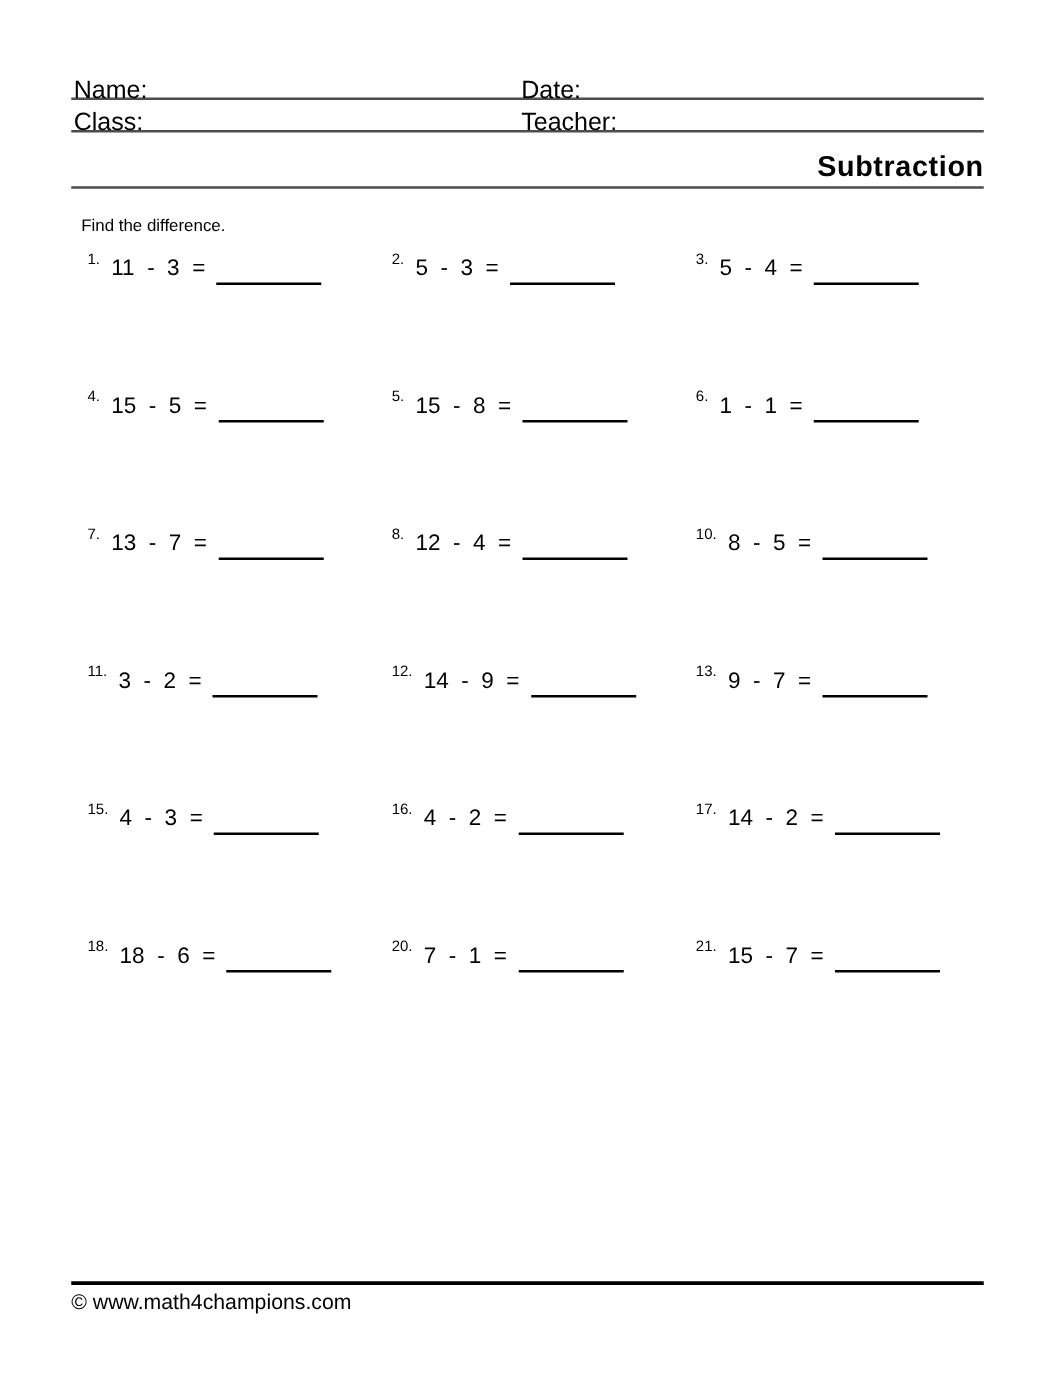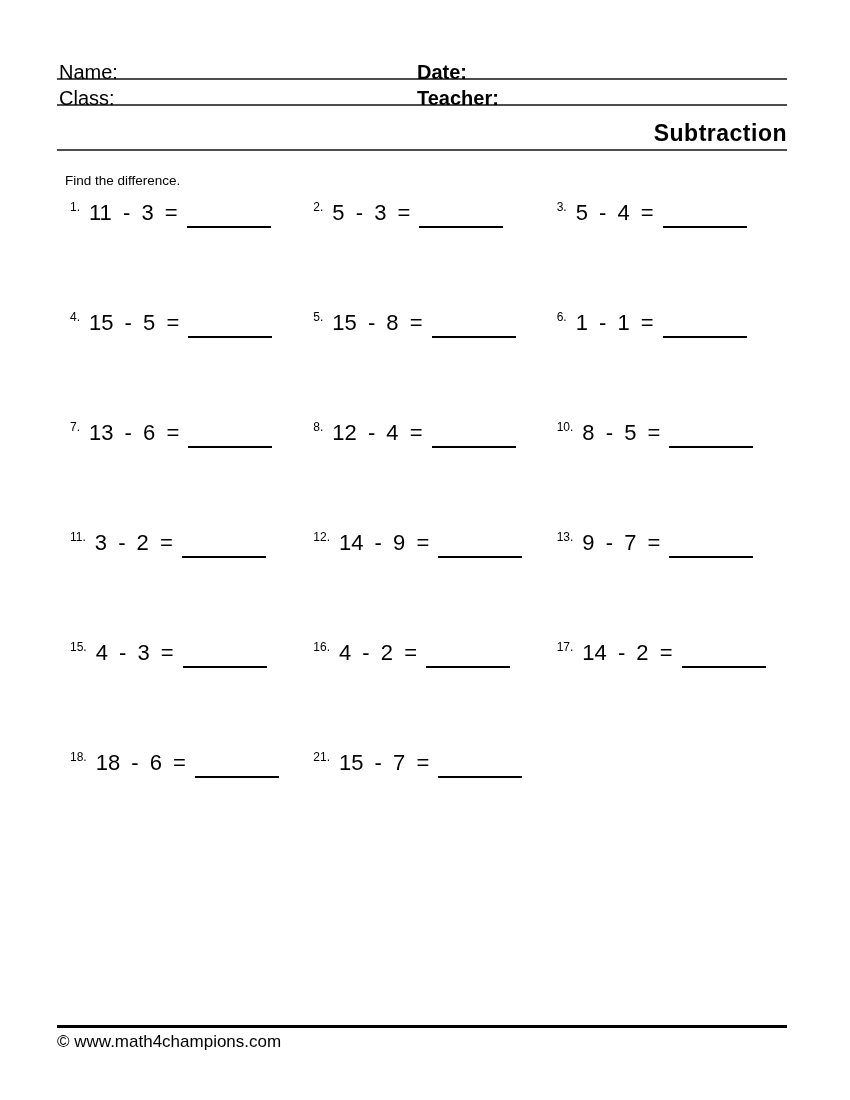--- a/index.html
+++ b/index.html
@@ -11,41 +11,41 @@
   }
   .content { position:absolute; left:57px; width:730px; }
 
   
   .fields { top:58px; }
   .field-row {
     position:relative; height:22px; margin-bottom:4px;
     border-bottom:2px solid #4d4d4d; font-size:20px;
   }
   .field-row .lab-left  { position:absolute; left:2px;  top:3px; }
-  .field-row .lab-right { position:absolute; left:360px; top:3px;font-weight:bold; }
+  .field-row .lab-right { position:absolute; left:360px; top:3px; }
 
   
   .title-wrap { top:104px; text-align:right;margin-top:16px; }
   .title {
     font-size:23px; font-weight:bold; letter-spacing:0.5px;
   }
   .title-rule { position:absolute; left:57px; width:730px; top:149px; border-top:2px solid #4d4d4d; }
 
   
   .instruction { position:absolute; left:65px; top:173px; font-size:13.5px; }
 
   
   .grid {
     position:absolute; left:57px; top:190px; width:730px;
     display:grid; grid-template-columns:repeat(3, 1fr);
     grid-auto-rows:110px;
   }
   .cell { padding-left:13px; padding-top:4px; white-space:nowrap; }
   .pnum { font-size:12px; vertical-align:9px; margin-right:9px; }
-  .expr { font-size:22px; word-spacing:5px; }
+  .expr { font-size:18px; word-spacing:5px; }
   .blank {
     display:inline-block; width:84px; height:26px;
     border-bottom:2.5px solid #000;
     transform:translateY(8px); margin-left:9px;
   }
 
   
   .footer-rule { position:absolute; left:57px; width:730px; top:1025px; border-top:3px solid #000; }
   .footer-text { position:absolute; left:57px; top:1032px; font-size:17px; }
 </style>
@@ -70,27 +70,28 @@
 
 <div class="instruction">Find the difference.</div>
 
 <div class="grid" id="grid">
     <div class="cell"><span class="pnum">1.</span><span class="expr">11 - 3 =</span><span class="blank"></span></div>
     <div class="cell"><span class="pnum">2.</span><span class="expr">5 - 3 =</span><span class="blank"></span></div>
     <div class="cell"><span class="pnum">3.</span><span class="expr">5 - 4 =</span><span class="blank"></span></div>
     <div class="cell"><span class="pnum">4.</span><span class="expr">15 - 5 =</span><span class="blank"></span></div>
     <div class="cell"><span class="pnum">5.</span><span class="expr">15 - 8 =</span><span class="blank"></span></div>
     <div class="cell"><span class="pnum">6.</span><span class="expr">1 - 1 =</span><span class="blank"></span></div>
-    <div class="cell"><span class="pnum">7.</span><span class="expr">13 - 6 =</span><span class="blank"></span></div>
+    <div class="cell"><span class="pnum">7.</span><span class="expr">13 - 7 =</span><span class="blank"></span></div>
     <div class="cell"><span class="pnum">8.</span><span class="expr">12 - 4 =</span><span class="blank"></span></div>
     <div class="cell"><span class="pnum">10.</span><span class="expr">8 - 5 =</span><span class="blank"></span></div>
     <div class="cell"><span class="pnum">11.</span><span class="expr">3 - 2 =</span><span class="blank"></span></div>
     <div class="cell"><span class="pnum">12.</span><span class="expr">14 - 9 =</span><span class="blank"></span></div>
     <div class="cell"><span class="pnum">13.</span><span class="expr">9 - 7 =</span><span class="blank"></span></div>
     <div class="cell"><span class="pnum">15.</span><span class="expr">4 - 3 =</span><span class="blank"></span></div>
     <div class="cell"><span class="pnum">16.</span><span class="expr">4 - 2 =</span><span class="blank"></span></div>
     <div class="cell"><span class="pnum">17.</span><span class="expr">14 - 2 =</span><span class="blank"></span></div>
     <div class="cell"><span class="pnum">18.</span><span class="expr">18 - 6 =</span><span class="blank"></span></div>
+    <div class="cell"><span class="pnum">20.</span><span class="expr">7 - 1 =</span><span class="blank"></span></div>
     <div class="cell"><span class="pnum">21.</span><span class="expr">15 - 7 =</span><span class="blank"></span></div>
   </div>
 
 <div class="footer-rule"></div>
 <div class="footer-text">© www.math4champions.com</div>
 
 </body></html>

